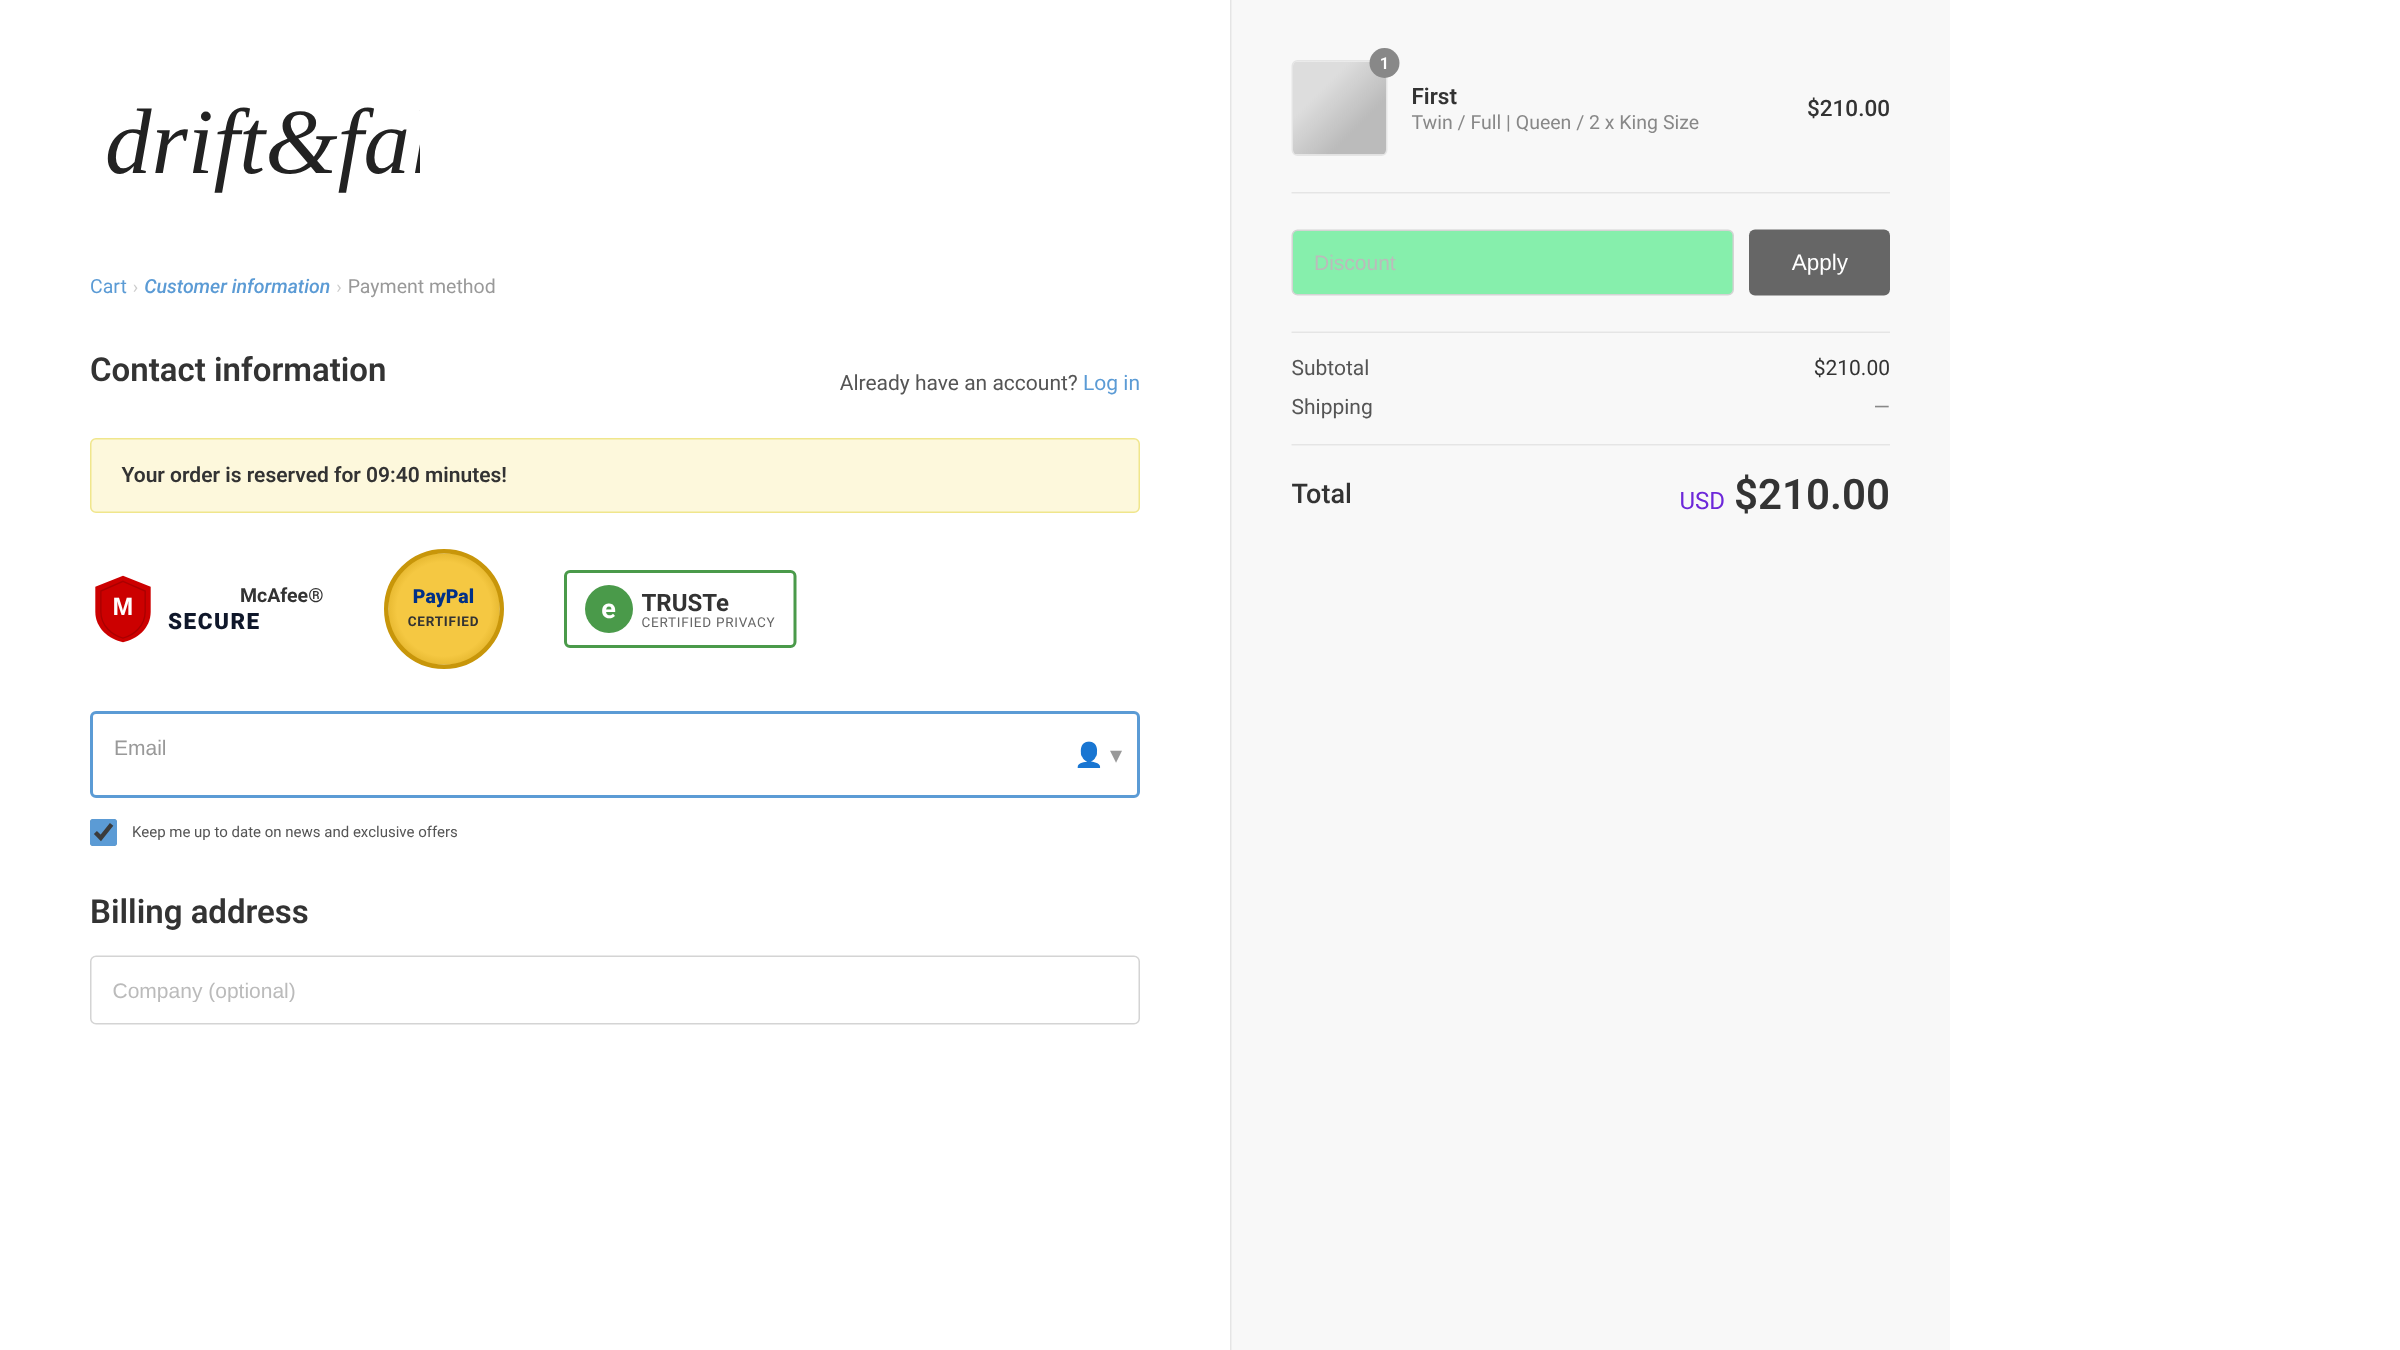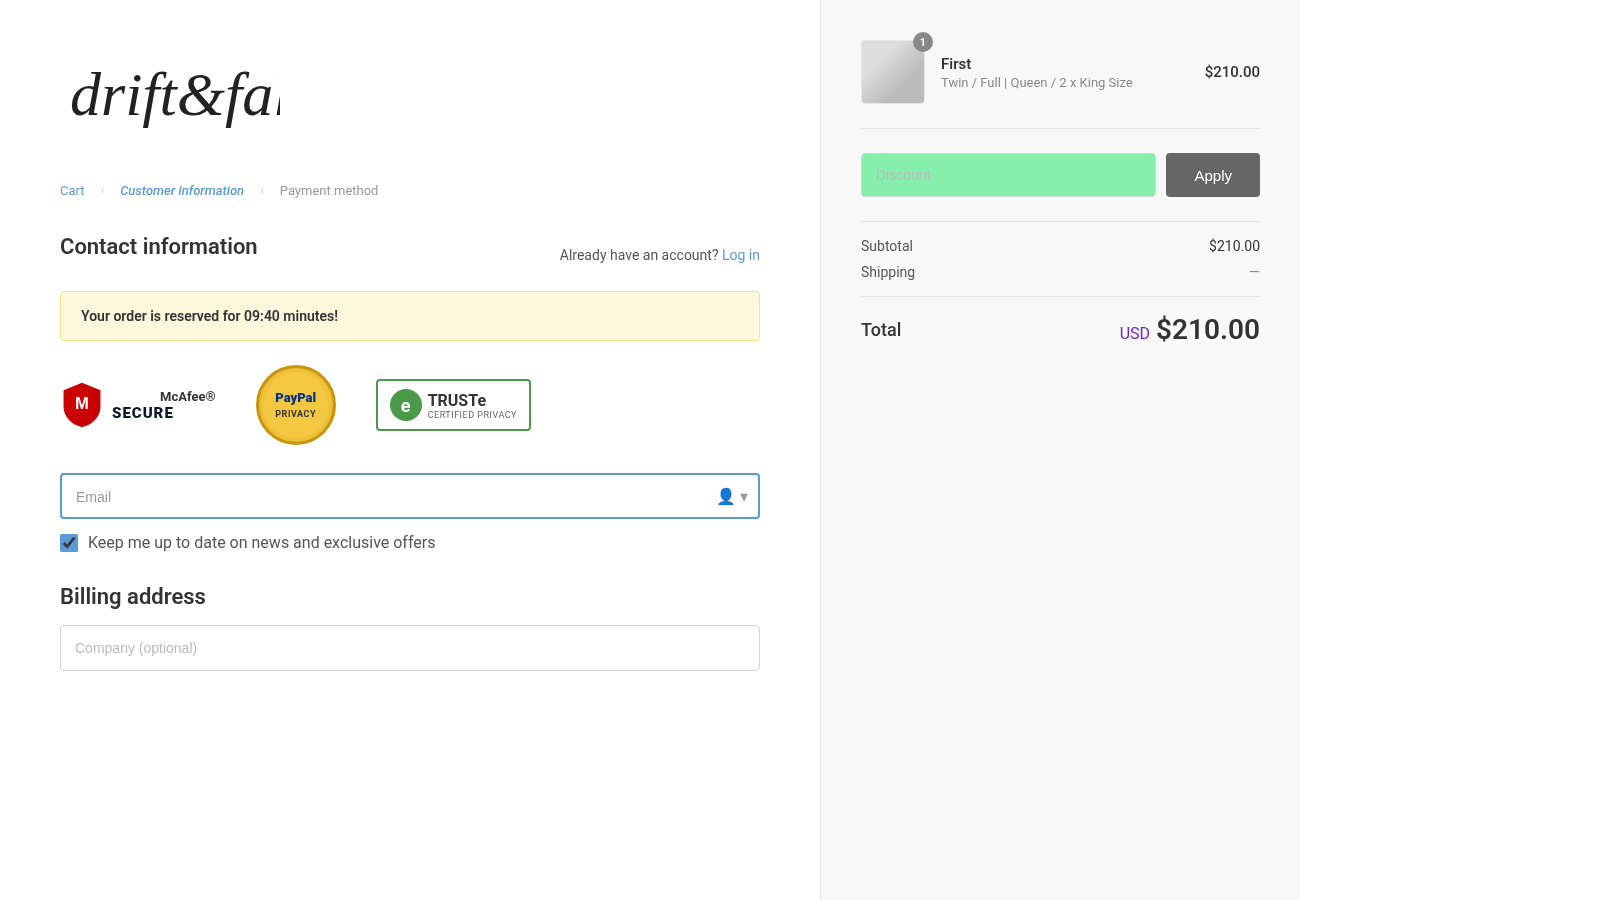--- a/index.html
+++ b/index.html
@@ -20,21 +20,21 @@
       flex: 1;
       padding: 40px 60px 40px 60px;
       max-width: 820px;
     }
     .logo-area {
       margin-bottom: 40px;
     }
     .breadcrumb {
       display: flex;
       align-items: flex-start;
-      gap: 16px;
+      gap: 4px;
       margin-bottom: 36px;
       font-size: 13px;
       color: #999;
     }
     .breadcrumb a {
       color: #5b9bd5;
       text-decoration: none;
     }
     .breadcrumb .chevron {
       color: #ccc;
@@ -156,21 +156,21 @@
       font-size: 9px;
       color: #666;
       letter-spacing: 0.5px;
     }
     .email-field-wrap {
       position: relative;
       margin-bottom: 14px;
     }
     .email-input {
       width: 100%;
-      padding: 14px 40px 12px 14px;
+      padding: 14px 40px 24px 14px;
       border: 2px solid #5b9bd5;
       border-radius: 4px;
       font-size: 14px;
       color: #555;
       outline: none;
       background: #fff;
     }
     .email-input::placeholder { color: #999; }
     .email-dropdown-icon {
       position: absolute;
@@ -187,21 +187,21 @@
       gap: 10px;
       margin-bottom: 32px;
     }
     .checkbox-input {
       width: 18px;
       height: 18px;
       accent-color: #5b9bd5;
       cursor: pointer;
     }
     .checkbox-label {
-      font-size: 16px;
+      font-size: 10px;
       color: #555;
     }
     .billing-title {
       font-size: 22px;
       font-weight: 600;
       color: #333;
       margin-bottom: 16px;
     }
     .name-row {
       display: flex;
@@ -405,21 +405,21 @@
         </svg>
         <div class="mcafee-text">
           <span style="font-size:13px;font-weight:700;color:#333;padding-left:48px;">McAfee®</span>
           <span style="font-size:15px;font-weight:900;color:#0f172a;letter-spacing:1px;">SECURE</span>
         </div>
       </div>
 
       <div class="paypal-badge">
         <div class="paypal-text">
           <span style="font-size:13px;font-weight:900;color:#003087;">PayPal</span>
-          <span style="font-size:9px;font-weight:700;color:#333;letter-spacing:0.5px;">PRIVACY</span>
+          <span style="font-size:9px;font-weight:700;color:#333;letter-spacing:0.5px;">CERTIFIED</span>
         </div>
       </div>
 
       <div class="truste-badge">
         <div class="truste-e-icon">e</div>
         <div class="truste-text">
           <span class="truste-name">TRUSTe</span>
           <span class="truste-subtitle">CERTIFIED PRIVACY</span>
         </div>
       </div>

